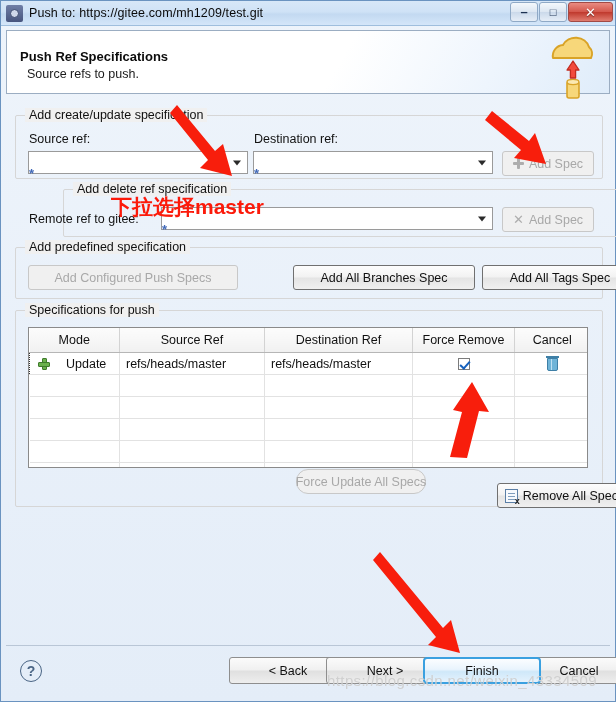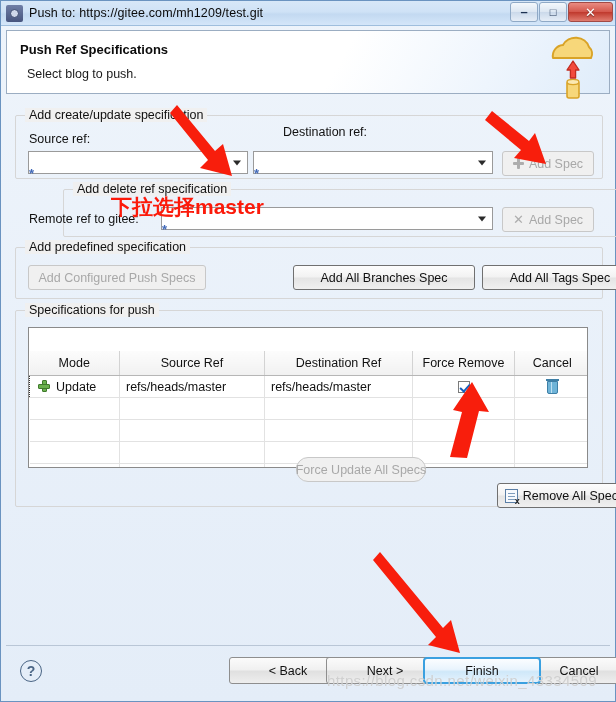--- a/index.html
+++ b/index.html
@@ -53,21 +53,21 @@
   .wbtn.close .glyph{color:#fff;font-size:13px;text-shadow:0 1px 1px rgba(0,0,0,.45);}
   .wbtn.min .glyph{font-size:13px;line-height:6px;}
 
   
   #header{
     position:relative;margin:4px 5px 0 5px;height:64px;box-sizing:border-box;
     background:linear-gradient(120deg,#ffffff 55%,#eef5fd 80%,#dfecfa 100%);
     border:1px solid #9badc2;
   }
   #header-title{
-    position:absolute;left:13px;top:11px;font-size:13px;font-weight:bold;color:#0c0c0c;
+    position:absolute;left:13px;top:18px;font-size:13px;font-weight:bold;color:#0c0c0c;
   }
   #header-sub{position:absolute;left:20px;top:36px;font-size:12.5px;color:#1a1a1a;}
   #header-icon{position:absolute;right:6px;top:-1px;width:62px;height:70px;}
 
   
   #content{position:absolute;left:5px;top:96px;right:5px;bottom:60px;}
 
   .group{
     position:absolute;box-sizing:border-box;
     border:1px solid #d6d6d6;border-radius:2px;background:transparent;
@@ -122,38 +122,38 @@
   .icon-doc::after{
     content:"x";position:absolute;right:-3px;bottom:-3px;font-size:9px;
     font-weight:bold;color:#222;line-height:7px;
   }
 
   
   #spec-table{
     position:absolute;box-sizing:border-box;border:1px solid #8a8a8a;background:#fff;
     overflow:hidden;
   }
-  #spec-table table{border-collapse:collapse;width:100%;table-layout:fixed;margin-top:23px;}
+  #spec-table table{border-collapse:collapse;width:100%;table-layout:fixed;}
   #spec-table th{
     height:22px;font-size:12.5px;font-weight:normal;color:#111;text-align:center;
     background:linear-gradient(180deg,#fcfcfc 0%,#f1f1f1 100%);
     border-right:1px solid #d3d3d3;border-bottom:1px solid #b6b6b6;
   }
   #spec-table th:last-child{border-right:none;}
   #spec-table td{
     height:21px;font-size:12.5px;color:#111;
     border-right:1px solid #e2e2e2;border-bottom:1px solid #e2e2e2;
     padding:0 6px;overflow:hidden;white-space:nowrap;
   }
   #spec-table td:last-child{border-right:none;}
   tr.datarow td{border-top:1px dotted #333;border-bottom:1px dotted #333;}
   tr.datarow td:first-child{border-left:1px dotted #333;}
   tr.datarow td:last-child{border-right:1px dotted #333;}
   .cell-center{text-align:center;padding:0!important;}
-  .mode-cell{display:flex;align-items:flex-start;gap:6px;padding-left:2px;}
+  .mode-cell{display:flex;align-items:center;gap:16px;padding-left:2px;}
   .green-plus{position:relative;width:12px;height:12px;flex:0 0 auto;}
   .green-plus::before,.green-plus::after{
     content:"";position:absolute;background:#6ab04c;border:1px solid #3f7a2c;
     box-sizing:border-box;border-radius:1px;
   }
   .green-plus::before{left:4px;top:0;width:5px;height:12px;}
   .green-plus::after{left:0;top:4px;width:12px;height:5px;}
   .cbox{
     display:inline-block;width:12px;height:12px;box-sizing:border-box;
     border:1px solid #7b7b7b;background:#fff;position:relative;vertical-align:middle;
@@ -222,41 +222,41 @@
         <span class="glyph">□</span>
       </div>
       <div class="wbtn close">
         <span class="glyph">✕</span>
       </div>
     </div>
   </div>
 
   <div id="header">
     <div id="header-title">Push Ref Specifications</div>
-    <div id="header-sub">Select blog to push.</div>
+    <div id="header-sub">Source refs to push.</div>
     <svg id="header-icon" viewBox="0 0 62 70">
       <path d="M12 28 a11 11 0 0 1 10-13 a14 13 0 0 1 26 2 a9 9 0 0 1 2 11 z" fill="#f7d77a" stroke="#d9a327" stroke-width="2" stroke-linejoin="round"></path>
       <rect x="26" y="52" width="12" height="16" rx="2" fill="#f7d77a" stroke="#d9a327" stroke-width="1.6"></rect>
       <ellipse cx="32" cy="52" rx="6" ry="2.6" fill="#fbe9b2" stroke="#d9a327" stroke-width="1.4"></ellipse>
       <path d="M32 31 L26 40 L29.4 40 L29.4 48 L34.6 48 L34.6 40 L38 40 Z" fill="#f24a3d" stroke="#c22b20" stroke-width="1.3" stroke-linejoin="round"></path>
     </svg>
   </div>
 
   <div id="content">
 
     <div class="group" style="left:9px;top:18px;width:588px;height:64px;">
       <div class="legend">Add create/update specification</div>
     </div>
     <div class="fieldlabel" style="left:23px;top:35px;">Source ref:</div>
     <div class="combo" style="left:22px;top:54px;width:220px;">
       <span class="arrow"></span>
     </div>
     <div class="req" style="left:23px;top:70px;">*</div>
 
-    <div class="fieldlabel" style="left:248px;top:28px;margin-left:29px;">Destination ref:</div>
+    <div class="fieldlabel" style="left:248px;top:35px;">Destination ref:</div>
     <div class="combo" style="left:247px;top:54px;width:240px;">
       <span class="arrow"></span>
     </div>
     <div class="req" style="left:248px;top:70px;">*</div>
 
     <div class="btn disabled" style="left:496px;top:54px;width:92px;">
       <span class="icon-plus"></span>
       <span>Add Spec</span>
     </div>
 
@@ -269,21 +269,21 @@
     </div>
     <div class="req" style="left:156px;top:126px;">*</div>
     <div class="btn disabled" style="left:496px;top:110px;width:92px;">
       <span class="icon-x">✕</span>
       <span>Add Spec</span>
     </div>
 
     <div class="group" style="left:9px;top:150px;width:588px;height:52px;">
       <div class="legend">Add predefined specification</div>
     </div>
-    <div class="btn disabled" style="left:22px;top:168px;width:178px;">
+    <div class="btn disabled" style="left:22px;top:168px;width:210px;">
       <span>Add Configured Push Specs</span>
     </div>
     <div class="btn strong" style="left:243px;top:168px;width:182px;">
       <span>Add All Branches Spec</span>
     </div>
     <div class="btn strong" style="left:432px;top:168px;width:156px;">
       <span>Add All Tags Spec</span>
     </div>
 
     <div class="group" style="left:9px;top:213px;width:588px;height:197px;">
@@ -353,21 +353,21 @@
               <td>&nbsp;</td>
               <td>&nbsp;</td>
               <td>&nbsp;</td>
               <td>&nbsp;</td>
               <td>&nbsp;</td>
             </tr>
           </tbody>
       </table>
     </div>
 
-    <div class="btn disabled" style="left:290px;top:360px;width:130px;border-radius:12px;">
+    <div class="btn disabled" style="left:290px;top:372px;width:130px;border-radius:12px;">
       <span>Force Update All Specs</span>
     </div>
     <div class="btn strong" style="left:447px;top:386px;width:135px;">
       <span class="icon-doc"></span>
       <span>Remove All Specs</span>
     </div>
   </div>
 
   <div id="bottom">
     <div id="help-icon">?</div>

